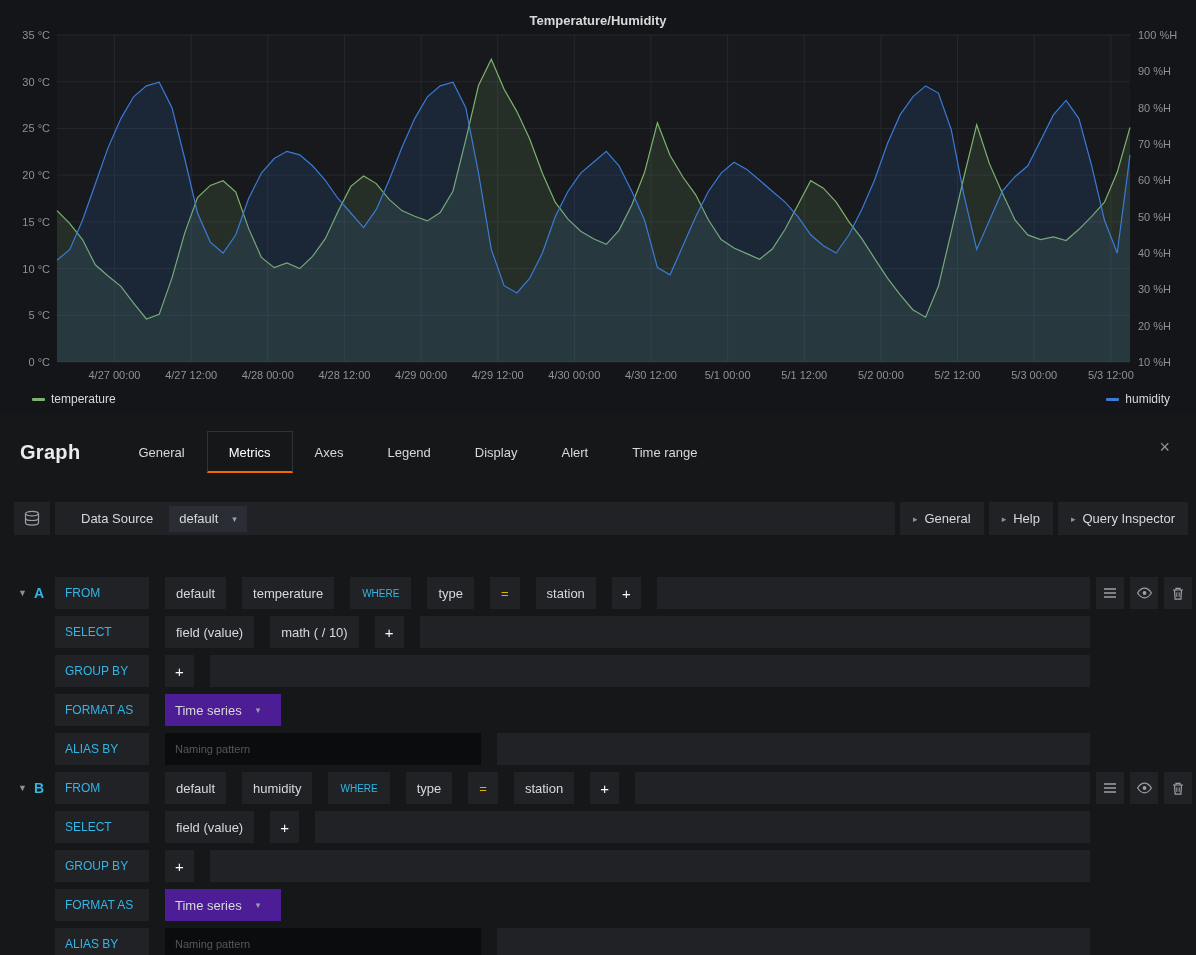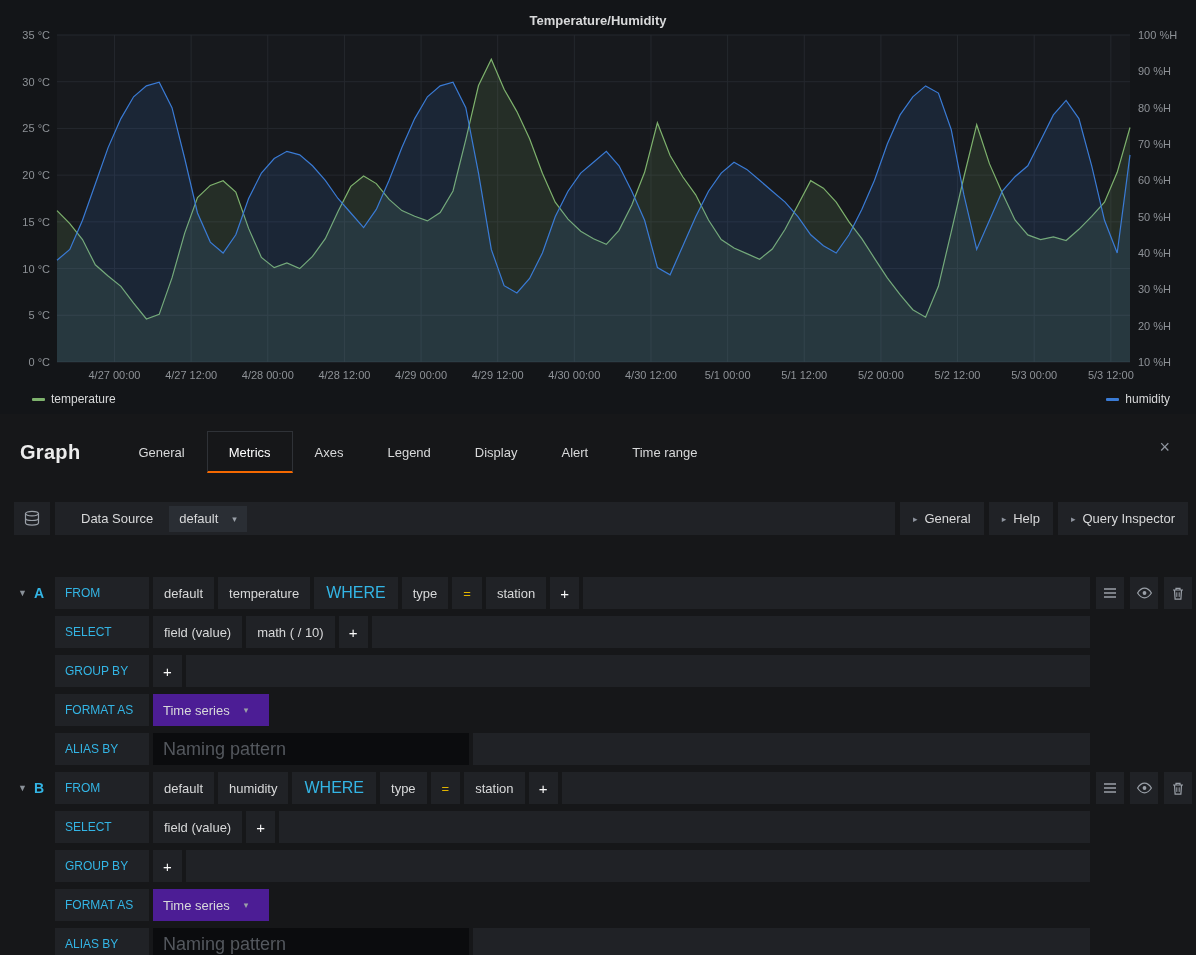--- a/index.html
+++ b/index.html
@@ -34,33 +34,33 @@
   .dropdown .caret { font-size:9px; color:#9aa0a8; }
   .tb-btn { background:#202226; display:flex; align-items:center; gap:7px; padding:0 13px; font-size:13px;
             color:#d8d9da; cursor:pointer; }
   .btn-caret { font-size:9px; color:#8e949e; }
   
   .queries { margin-top:42px; }
   .qrow { display:flex; margin:0 4px 7px 14px; height:32px; }
   .qref { width:41px; display:flex; align-items:center; gap:7px; flex-shrink:0; padding-left:4px; }
   .qcollapse { color:#8a9199; font-size:9px; cursor:pointer; }
   .qletter { color:#33b5e5; font-size:14px; font-weight:bold; cursor:pointer; }
-  .qcells { flex:1; display:flex; gap:4px; margin-right:6px; min-width:0; }
+  .qcells { flex:1; display:flex; gap:16px; margin-right:6px; min-width:0; }
   .kw { width:94px; flex-shrink:0; background:#202226; color:#33b5e5; font-size:12px; display:flex;
         align-items:center; padding:0 10px; white-space:nowrap; }
-  .kw-inline { background:#202226; color:#33b5e5; font-size:16px; display:flex; align-items:center;
+  .kw-inline { background:#202226; color:#33b5e5; font-size:10px; display:flex; align-items:center;
                padding:0 12px; cursor:pointer; white-space:nowrap; }
   .part { background:#202226; font-size:13px; color:#d8d9da; display:flex; align-items:center;
           padding:0 11px; cursor:pointer; white-space:nowrap; }
   .op { color:#e0b400; }
   .plus-btn { background:#202226; width:29px; flex-shrink:0; display:flex; align-items:center;
               justify-content:center; color:#fafafa; font-size:15px; cursor:pointer; }
   .qfill { flex:1; background:#202226; }
   .qrow .dropdown { height:32px; min-width:116px; background:#4c1d95; }
-  .alias-input { width:316px; background:#0b0c0e; border:none; outline:none; color:#d8d9da; font-size:18px;
+  .alias-input { width:316px; background:#0b0c0e; border:none; outline:none; color:#d8d9da; font-size:11px;
                  padding:0 10px; height:32px; font-family:"Liberation Sans", sans-serif; }
   .alias-input::placeholder { color:#54585e; }
   .qactions { width:96px; display:flex; gap:6px; flex-shrink:0; }
   .action-btn { width:28px; height:32px; background:#202226; display:flex; align-items:center;
                 justify-content:center; cursor:pointer; }
 </style>
 </head>
 <body>
 
 <div class="chart-panel">

